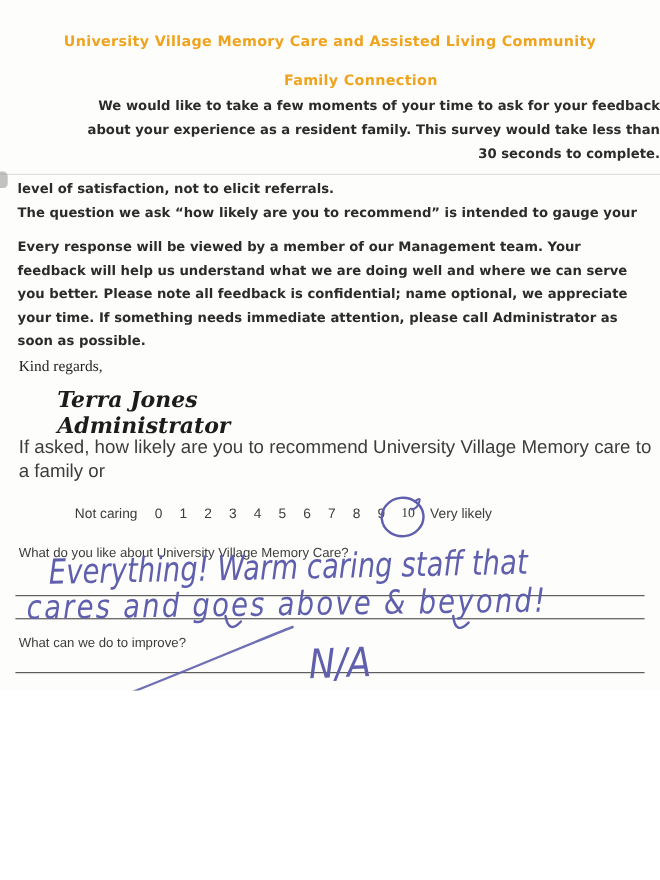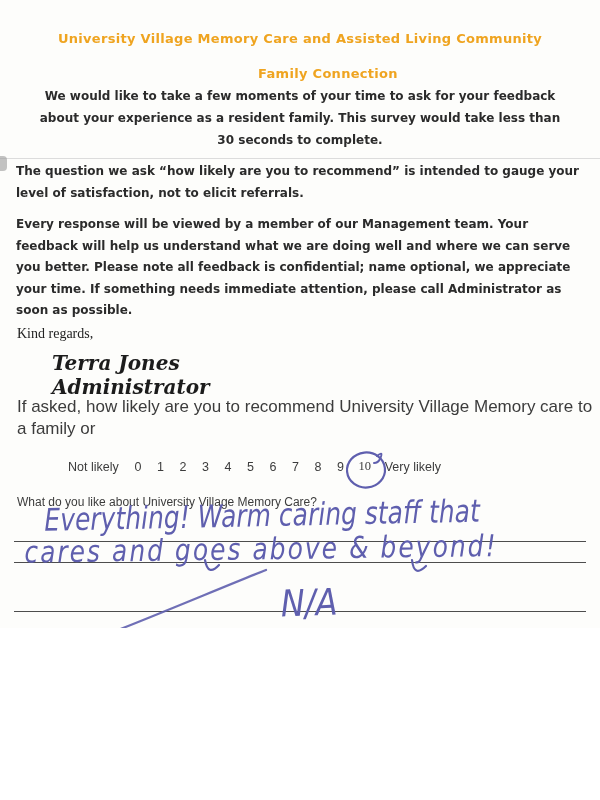--- a/index.html
+++ b/index.html
@@ -4,21 +4,21 @@
 <style>
   html,body { margin:0; padding:0; background:#ffffff; }
   .page {
     position:relative; width:600px; height:628px; overflow:hidden;
     background:#fdfdfb;
     font-family:"Liberation Sans", sans-serif;
   }
   .abs { position:absolute; }
   .comic { font-family:"DejaVu Sans", sans-serif; font-weight:700; color:#2b2b2b; }
   .title { color:#EFA420; font-size:13px; width:600px; text-align:center; letter-spacing:0.3px; }
-  .centerpara { width:600px; text-align:center; font-size:12px; line-height:22px; }
+  .centerpara { width:600px; text-align:right; font-size:12px; line-height:22px; }
   .leftpara { font-size:12px; line-height:21.5px; }
   .candara { font-family:"Liberation Sans", sans-serif; color:#3c3c3c; }
   .serif { font-family:"Liberation Serif", serif; color:#222; }
   .script { font-family:"DejaVu Serif", serif; font-style:italic; font-weight:700; color:#1c1c1c;margin-left:36px; }
   .hand {
     font-family:"DejaVu Sans", sans-serif; font-style:italic;
     color:#5f5fae; white-space:nowrap; transform-origin:left top;
   }
   .rule { position:absolute; border-top:1.6px solid #4d4d4d; }
   .seam { position:absolute; left:0; top:158px; width:600px; border-top:1px solid #dcdcdc; }
@@ -42,42 +42,42 @@
   <div class="abs comic centerpara" style="top:85px; left:0;">
     <div>We would like to take a few moments of your time to ask for your feedback</div>
     <div>about your experience as a resident family. This survey would take less than</div>
     <div>30 seconds to complete.</div>
   </div>
 
   <div class="seam"></div>
   <div class="smudge"></div>
 
   <div class="abs comic leftpara" style="top:161px; left:16px;">
+    <div>level of satisfaction, not to elicit referrals.</div>
     <div>The question we ask “how likely are you to recommend” is intended to gauge your</div>
-    <div>level of satisfaction, not to elicit referrals.</div>
   </div>
 
   <div class="abs comic leftpara" style="top:214px; left:16px;">
     <div>Every response will be viewed by a member of our Management team. Your</div>
     <div>feedback will help us understand what we are doing well and where we can serve</div>
     <div>you better. Please note all feedback is confidential; name optional, we appreciate</div>
     <div>your time.  If something needs immediate attention, please call Administrator as</div>
     <div>soon as possible.</div>
   </div>
 
   <div class="abs serif" style="top:326px; left:17px; font-size:14px;">Kind regards,</div>
   <div class="abs script" style="top:351px; left:16px; font-size:20px;">Terra Jones</div>
   <div class="abs script" style="top:375px; left:16px; font-size:20px;">Administrator</div>
 
   <div class="abs candara" style="top:396px; left:17px; font-size:17px; line-height:22px;">
     <div>If asked, how likely are you to recommend University Village Memory care to a family or</div>
   </div>
 
   <div class="abs scale-row" style="top:459px; left:68px;">
-    <span class="scale-label-low">Not likely</span>
+    <span class="scale-label-low">Not caring</span>
     <span class="num">0</span>
     <span class="num">1</span>
     <span class="num">2</span>
     <span class="num">3</span>
     <span class="num">4</span>
     <span class="num">5</span>
     <span class="num">6</span>
     <span class="num">7</span>
     <span class="num">8</span>
     <span class="num">9</span>
@@ -91,20 +91,21 @@
   </svg>
 
   <div class="abs qlabel" style="top:495px; left:17px;">What do you like about University Village Memory Care?</div>
 
   <div class="rule" style="top:541px; left:14px; width:572px;"></div>
   <div class="rule" style="top:562px; left:14px; width:572px;"></div>
 
   <div class="abs hand" style="top:502px; left:44px; font-size:25px; transform:rotate(-1.2deg) scaleY(1.25);">Everything! Warm caring staff that</div>
   <div class="abs hand" style="top:535px; left:24px; font-size:25px; letter-spacing:2px; transform:rotate(-0.8deg) scaleY(1.2);">cares and goes above &amp; beyond!</div>
 
+  <div class="abs qlabel" style="top:577px; left:17px;">What can we do to improve?</div>
 
   <div class="rule" style="top:611px; left:14px; width:572px;"></div>
   <div class="rule" style="top:631px; left:14px; width:572px;"></div>
 
   <div class="abs hand" style="top:582px; left:280px; font-size:32px; transform:rotate(-2deg) scaleY(1.15);">N/A</div>
 
   <svg class="abs" style="top:558px; left:0;" width="600" height="85" viewBox="0 0 600 85">
     <path d="M100,79 C150,60 230,26 266,12" fill="none" stroke="#5F5FAE" stroke-width="2.2" stroke-linecap="round" opacity="0.9"></path>
     <path d="M205,2 q3,17 14,5" fill="none" stroke="#5F5FAE" stroke-width="2.2" stroke-linecap="round"></path>
     <path d="M412,2 q2,18 14,6" fill="none" stroke="#5F5FAE" stroke-width="2.2" stroke-linecap="round"></path>

